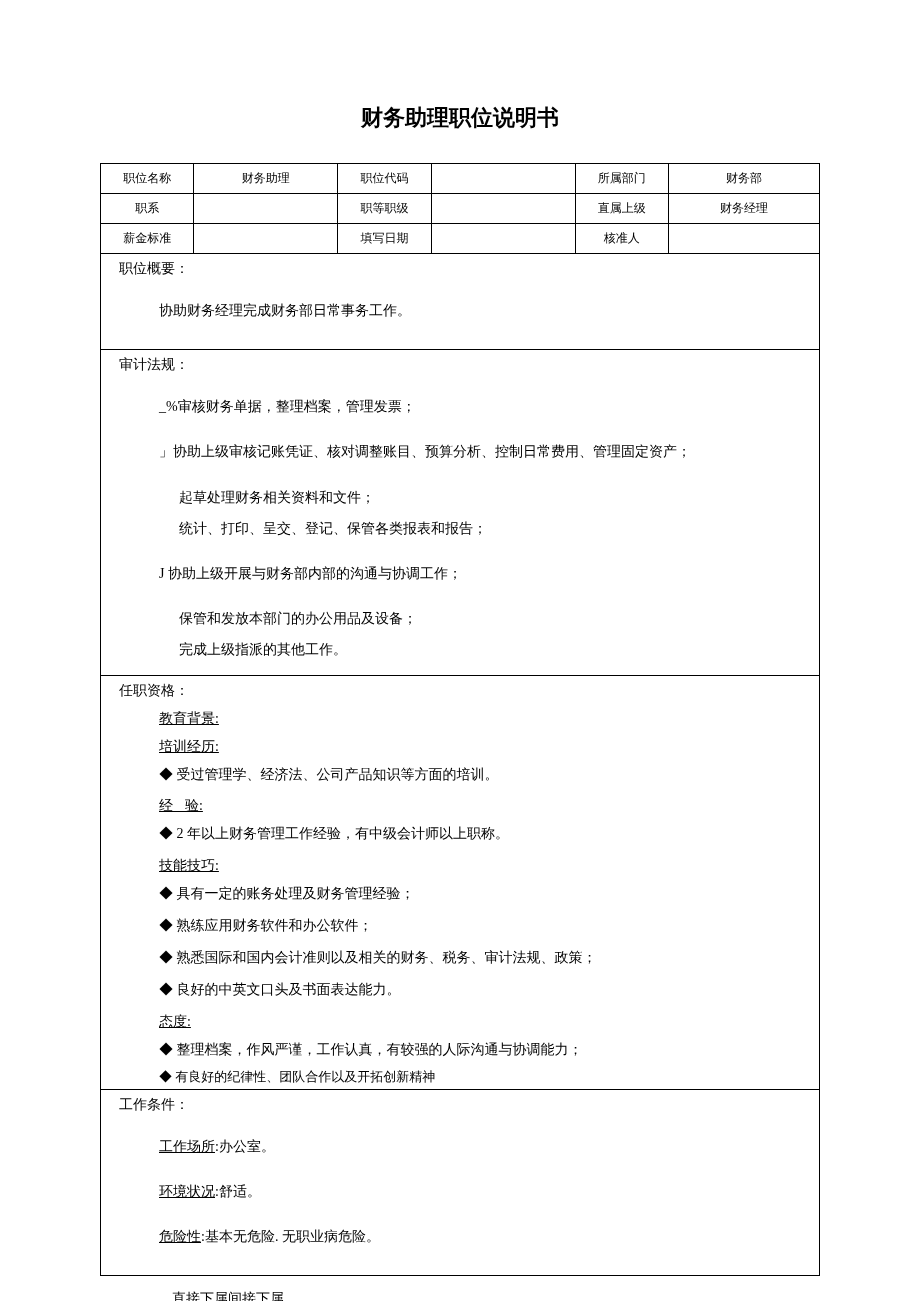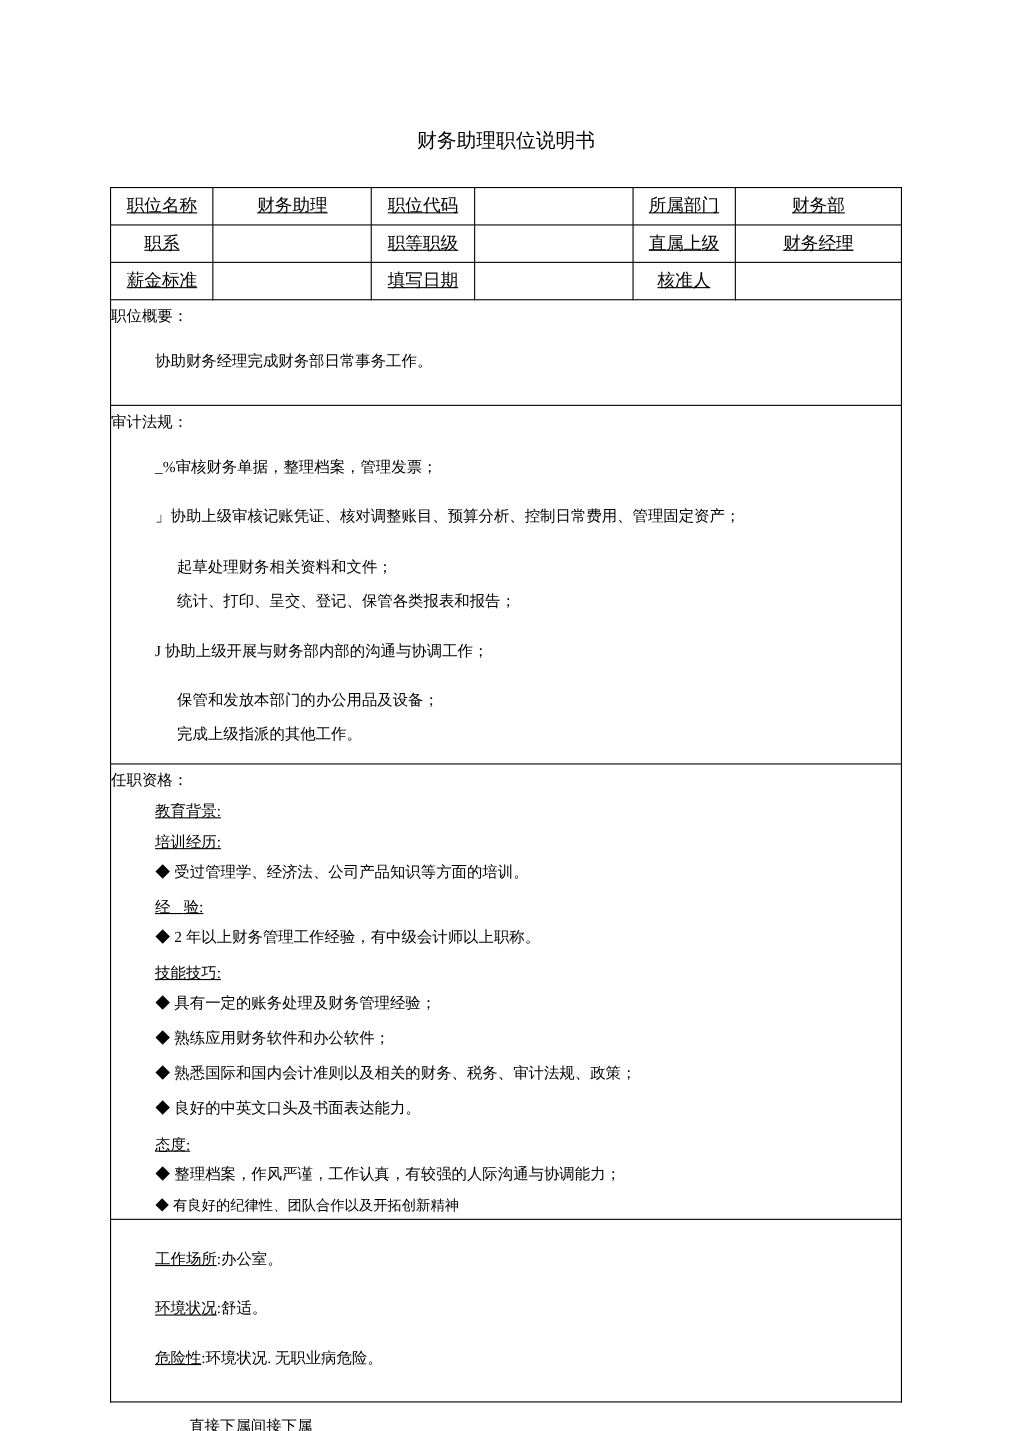--- a/index.html
+++ b/index.html
@@ -10,43 +10,42 @@
     font-family: "SimSun", "宋体", serif;
     font-size: 14px;
     color: #000;
     width: 920px;
   }
   .page {
     padding: 100px 100px 60px 100px;
   }
   h1 {
     text-align: center;
-    font-size: 18px;
-    font-weight: normal;
-    margin: 16px 0 30px 0;
+    font-size: 22px;
+    font-weight: bold;
+    margin: 3px 0 30px 0;
     font-family: "SimHei", "黑体", sans-serif;
   }
   table.header-table {
     width: 100%;
     border-collapse: collapse;
     border: 1px solid #000;
   }
   table.header-table td {
     border: 1px solid #000;
     padding: 6px 4px;
     text-align: center;
     vertical-align: middle;
-    font-size: 16px;
-    text-decoration: underline;
+    font-size: 12px;
   }
   .section-block {
     border-left: 1px solid #000;
     border-right: 1px solid #000;
     border-bottom: 1px solid #000;
-    padding: 4px 6px 6px 0;
+    padding: 4px 6px 6px 18px;
   }
   .section-title {
     margin: 2px 0 6px 0;
   }
   .indent1 { padding-left: 40px; margin: 20px 0; line-height: 1.8; }
   .indent2 { padding-left: 60px; margin: 6px 0; line-height: 1.8; }
   .underline { text-decoration: underline; }
   .sub-head {
     text-decoration: underline;
     margin: 10px 0 6px 0;
@@ -161,28 +160,29 @@
     <div class="bullet-line">◆ 熟练应用财务软件和办公软件；</div>
     <div class="bullet-line">◆ 熟悉国际和国内会计准则以及相关的财务、税务、审计法规、政策；</div>
     <div class="bullet-line">◆ 良好的中英文口头及书面表达能力。</div>
 
     <div class="sub-head">态度:</div>
     <div class="bullet-line">◆ 整理档案，作风严谨，工作认真，有较强的人际沟通与协调能力；</div>
     <div class="truncated">◆ 有良好的纪律性、团队合作以及开拓创新精神</div>
   </div>
 
   <div class="section-block">
+    <div class="section-title">工作条件：</div>
     <div class="indent1">
       <span class="underline">工作场所</span><span>:办公室。</span>
     </div>
     <div class="indent1">
       <span class="underline">环境状况</span><span>:舒适。</span>
     </div>
     <div class="indent1">
-      <span class="underline">危险性</span><span>:环境状况. 无职业病危险。</span>
+      <span class="underline">危险性</span><span>:基本无危险. 无职业病危险。</span>
     </div>
   </div>
 
   <div class="footer-lines">
     <div>直接下属间接下属</div>
     <div>
       <span>晋升方向轮转岗位</span><span class="fill-line"></span>
     </div>
   </div>
 

